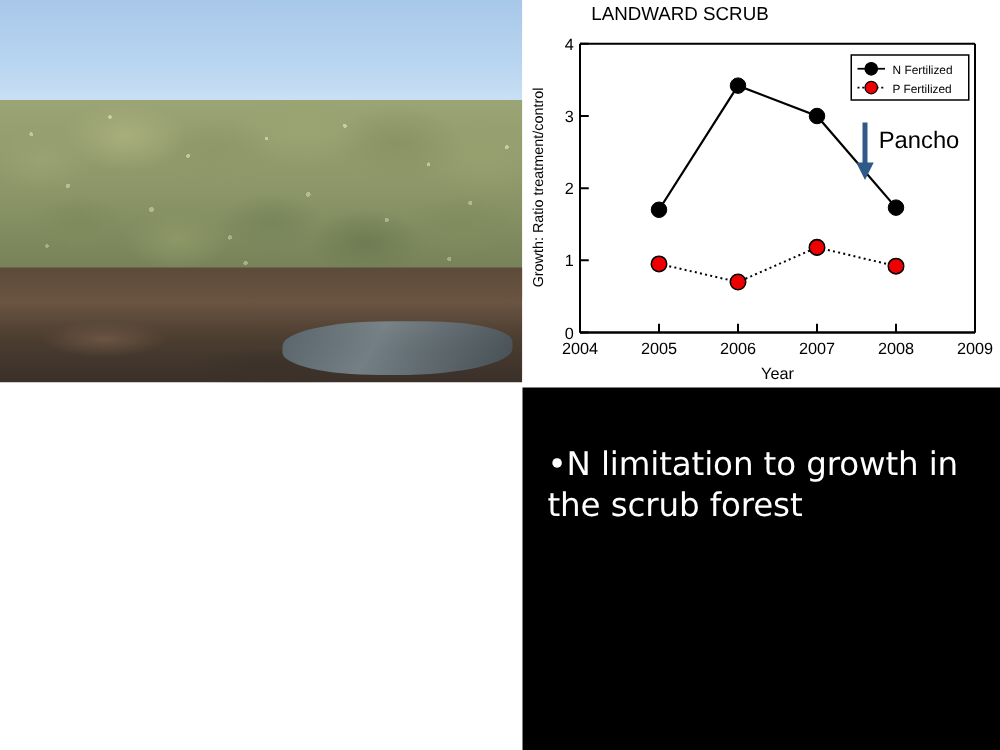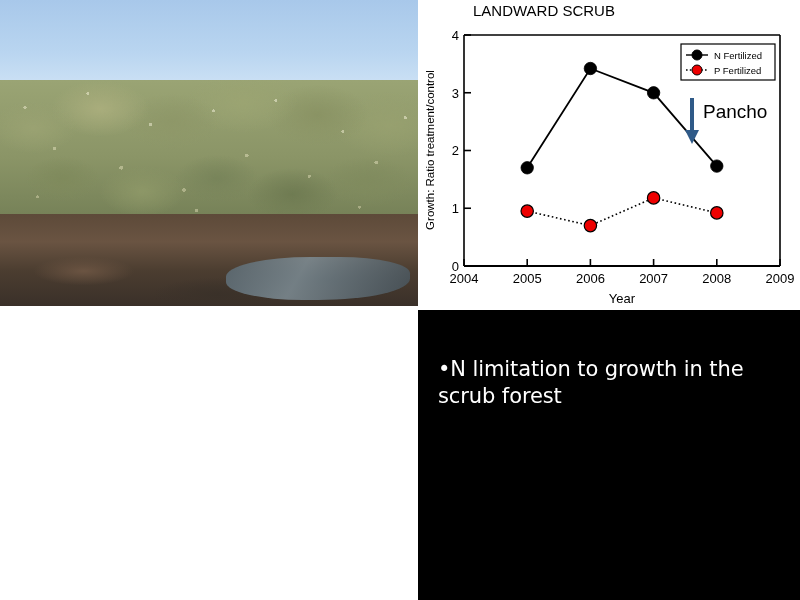--- a/index.html
+++ b/index.html
@@ -68,21 +68,21 @@
       radial-gradient(circle 2px at 57% 28%, #87asis 99%, transparent),
       radial-gradient(circle 2.4px at 68% 66%, #5d4a3a 99%, transparent),
       radial-gradient(circle 1.9px at 81% 36%, #7f6850 99%, transparent),
       radial-gradient(circle 2.1px at 92% 58%, #6a5744 99%, transparent);}
 
   
   #chart-svg{display:block;}
 
   
   #bullet{position:absolute;left:20px;top:46px;width:348px;color:#ffffff;
-    font-family:"DejaVu Sans",sans-serif;font-size:21px;line-height:1.28;
+    font-family:"DejaVu Sans",sans-serif;font-size:26px;line-height:1.28;
     letter-spacing:-.1px;}
 </style>
 </head>
 <body>
 
 <div id="slide">
 
   <div class="quad photo" id="photo-top">
     <div class="sky"></div>
     <div class="canopy"></div>

